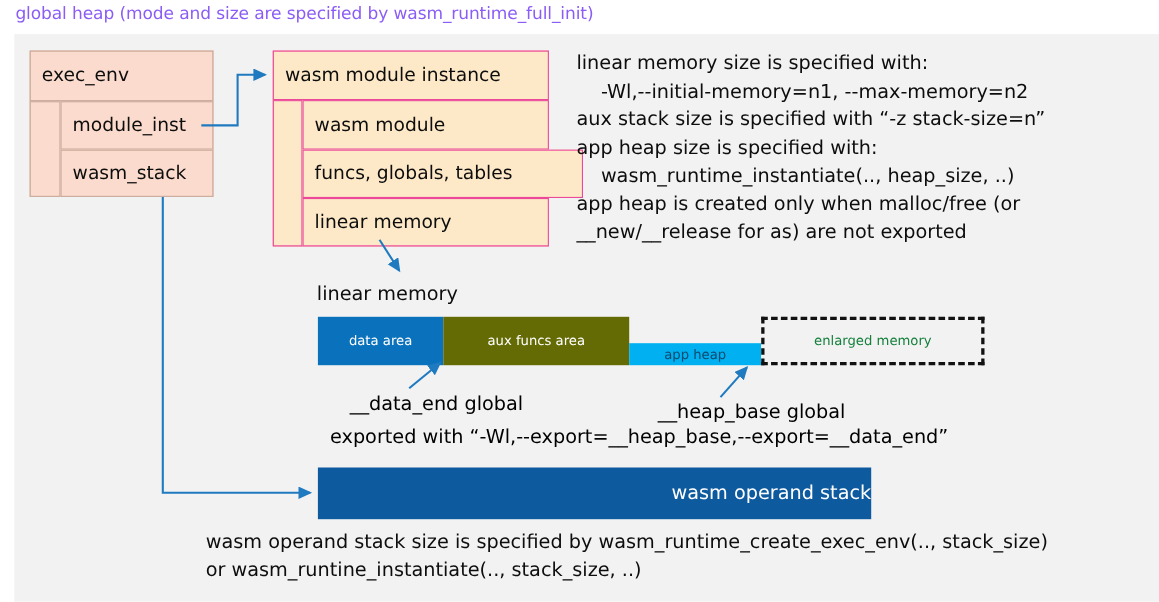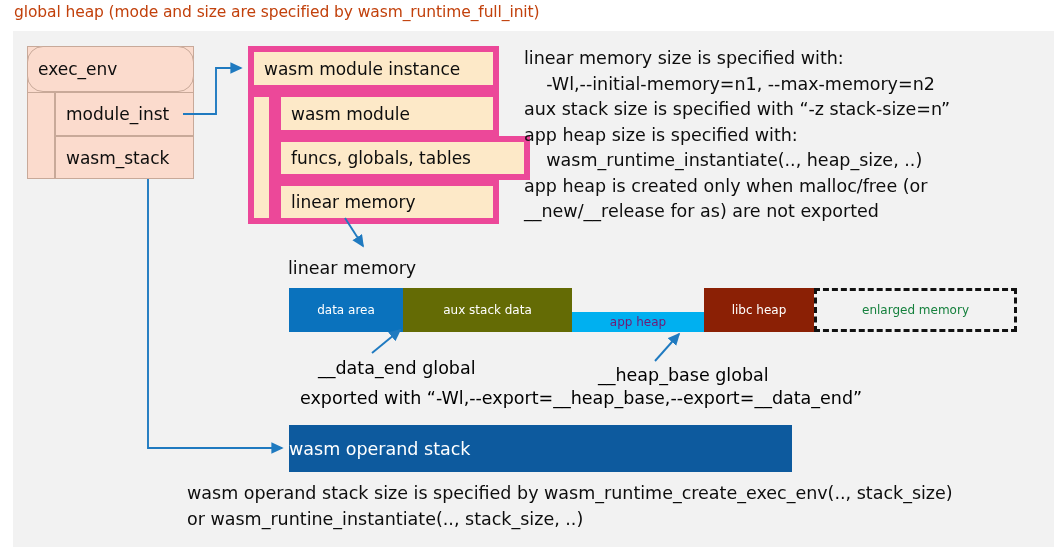--- a/index.html
+++ b/index.html
@@ -14,21 +14,21 @@
     font-family: "DejaVu Sans", "Liberation Sans", sans-serif;
     overflow: hidden;
   }
 
   
   #title {
     position: absolute;
     left: 14px;
     top: 3px;
     font-size: 15.5px;
-    color: #c2410c;
+    color: #8b5cf6;
     white-space: nowrap;
     letter-spacing: -0.1px;
   }
 
   
   #canvas {
     position: absolute;
     left: 13px;
     top: 31px;
     width: 1041px;
@@ -49,21 +49,21 @@
     align-items: center;
     font-size: 17px;
     color: #0d0d0d;
     white-space: nowrap;
   }
   .cell-txt { padding-left: 10px; }
 
   
   .pink { background: #fbdbcd; border: 1px solid #c8a999; }
   
-  .peach { background: #fde9c8; border: 6px solid #ec4899; }
+  .peach { background: #fde9c8; border: 1px solid #ec4899; }
 
   
   #notes {
     position: absolute;
     left: 524px;
     top: 46px;
     font-size: 17.5px;
     line-height: 25.5px;
     color: #0d0d0d;
     white-space: pre;
@@ -102,21 +102,21 @@
 
   
   #opstack {
     position: absolute;
     left: 289px;
     top: 425px;
     width: 503px;
     height: 47px;
     display: flex;
     align-items: center;
-    justify-content: flex-start;
+    justify-content: flex-end;
     font-size: 17.5px;
     color: #ffffff;
     white-space: nowrap;
   }
 
   
   .anno {
     position: absolute;
     font-size: 17.5px;
     color: #000000;
@@ -145,21 +145,21 @@
 </style>
 </head>
 <body>
 
 <div id="title">global heap (mode and size are specified by wasm_runtime_full_init)</div>
 
 <div id="canvas" style="background: rgb(242, 242, 242);"></div>
 
 <div class="box pink" style="left:27px; top:46px; width:167px; height:133px;"></div>
 
-<div class="cell pink cell-txt" style="left:27px; top:46px; width:167px; height:46px;border-radius:16px;">
+<div class="cell pink cell-txt" style="left:27px; top:46px; width:167px; height:46px;">
   <span>exec_env</span>
 </div>
 
 <div class="cell pink" style="left:27px; top:92px; width:28px; height:87px;"></div>
 
 <div class="cell pink cell-txt" style="left:55px; top:92px; width:139px; height:44px;">
   <span>module_inst</span>
 </div>
 
 <div class="cell pink cell-txt" style="left:55px; top:136px; width:139px; height:43px;">
@@ -188,27 +188,24 @@
     wasm_runtime_instantiate(.., heap_size, ..)
 app heap is created only when malloc/free (or
 __new/__release for as) are not exported</div>
 
 <div id="lm-label">linear memory</div>
 <div id="membar">
     <div class="seg" style="width: 114px; background: rgb(10, 114, 189); color: rgb(255, 255, 255);">
       <span>data area</span>
     </div>
     <div class="seg" style="width: 169px; background: rgb(100, 107, 5); color: rgb(255, 255, 255);">
-      <span>aux stack data</span>
-    </div>
-    <div class="seg" style="width: 132px; background: rgb(0, 176, 240); color: #701a75; margin-top: 24px;">
+      <span>aux funcs area</span>
+    </div>
+    <div class="seg" style="width: 120px; background: rgb(0, 176, 240); color: #0c4a6e; margin-top: 24px;">
       <span>app heap</span>
-    </div>
-    <div class="seg" style="width: 110px; background: rgb(139, 32, 5); color: rgb(255, 255, 255);">
-      <span>libc heap</span>
     </div>
     <div class="seg dashed" style="width: 203px; color: #15803d;">
       <span>enlarged memory</span>
     </div>
   </div>
 
 <div id="opstack" style="background: rgb(13, 90, 158);">
   <span>wasm operand stack</span>
 </div>
 

